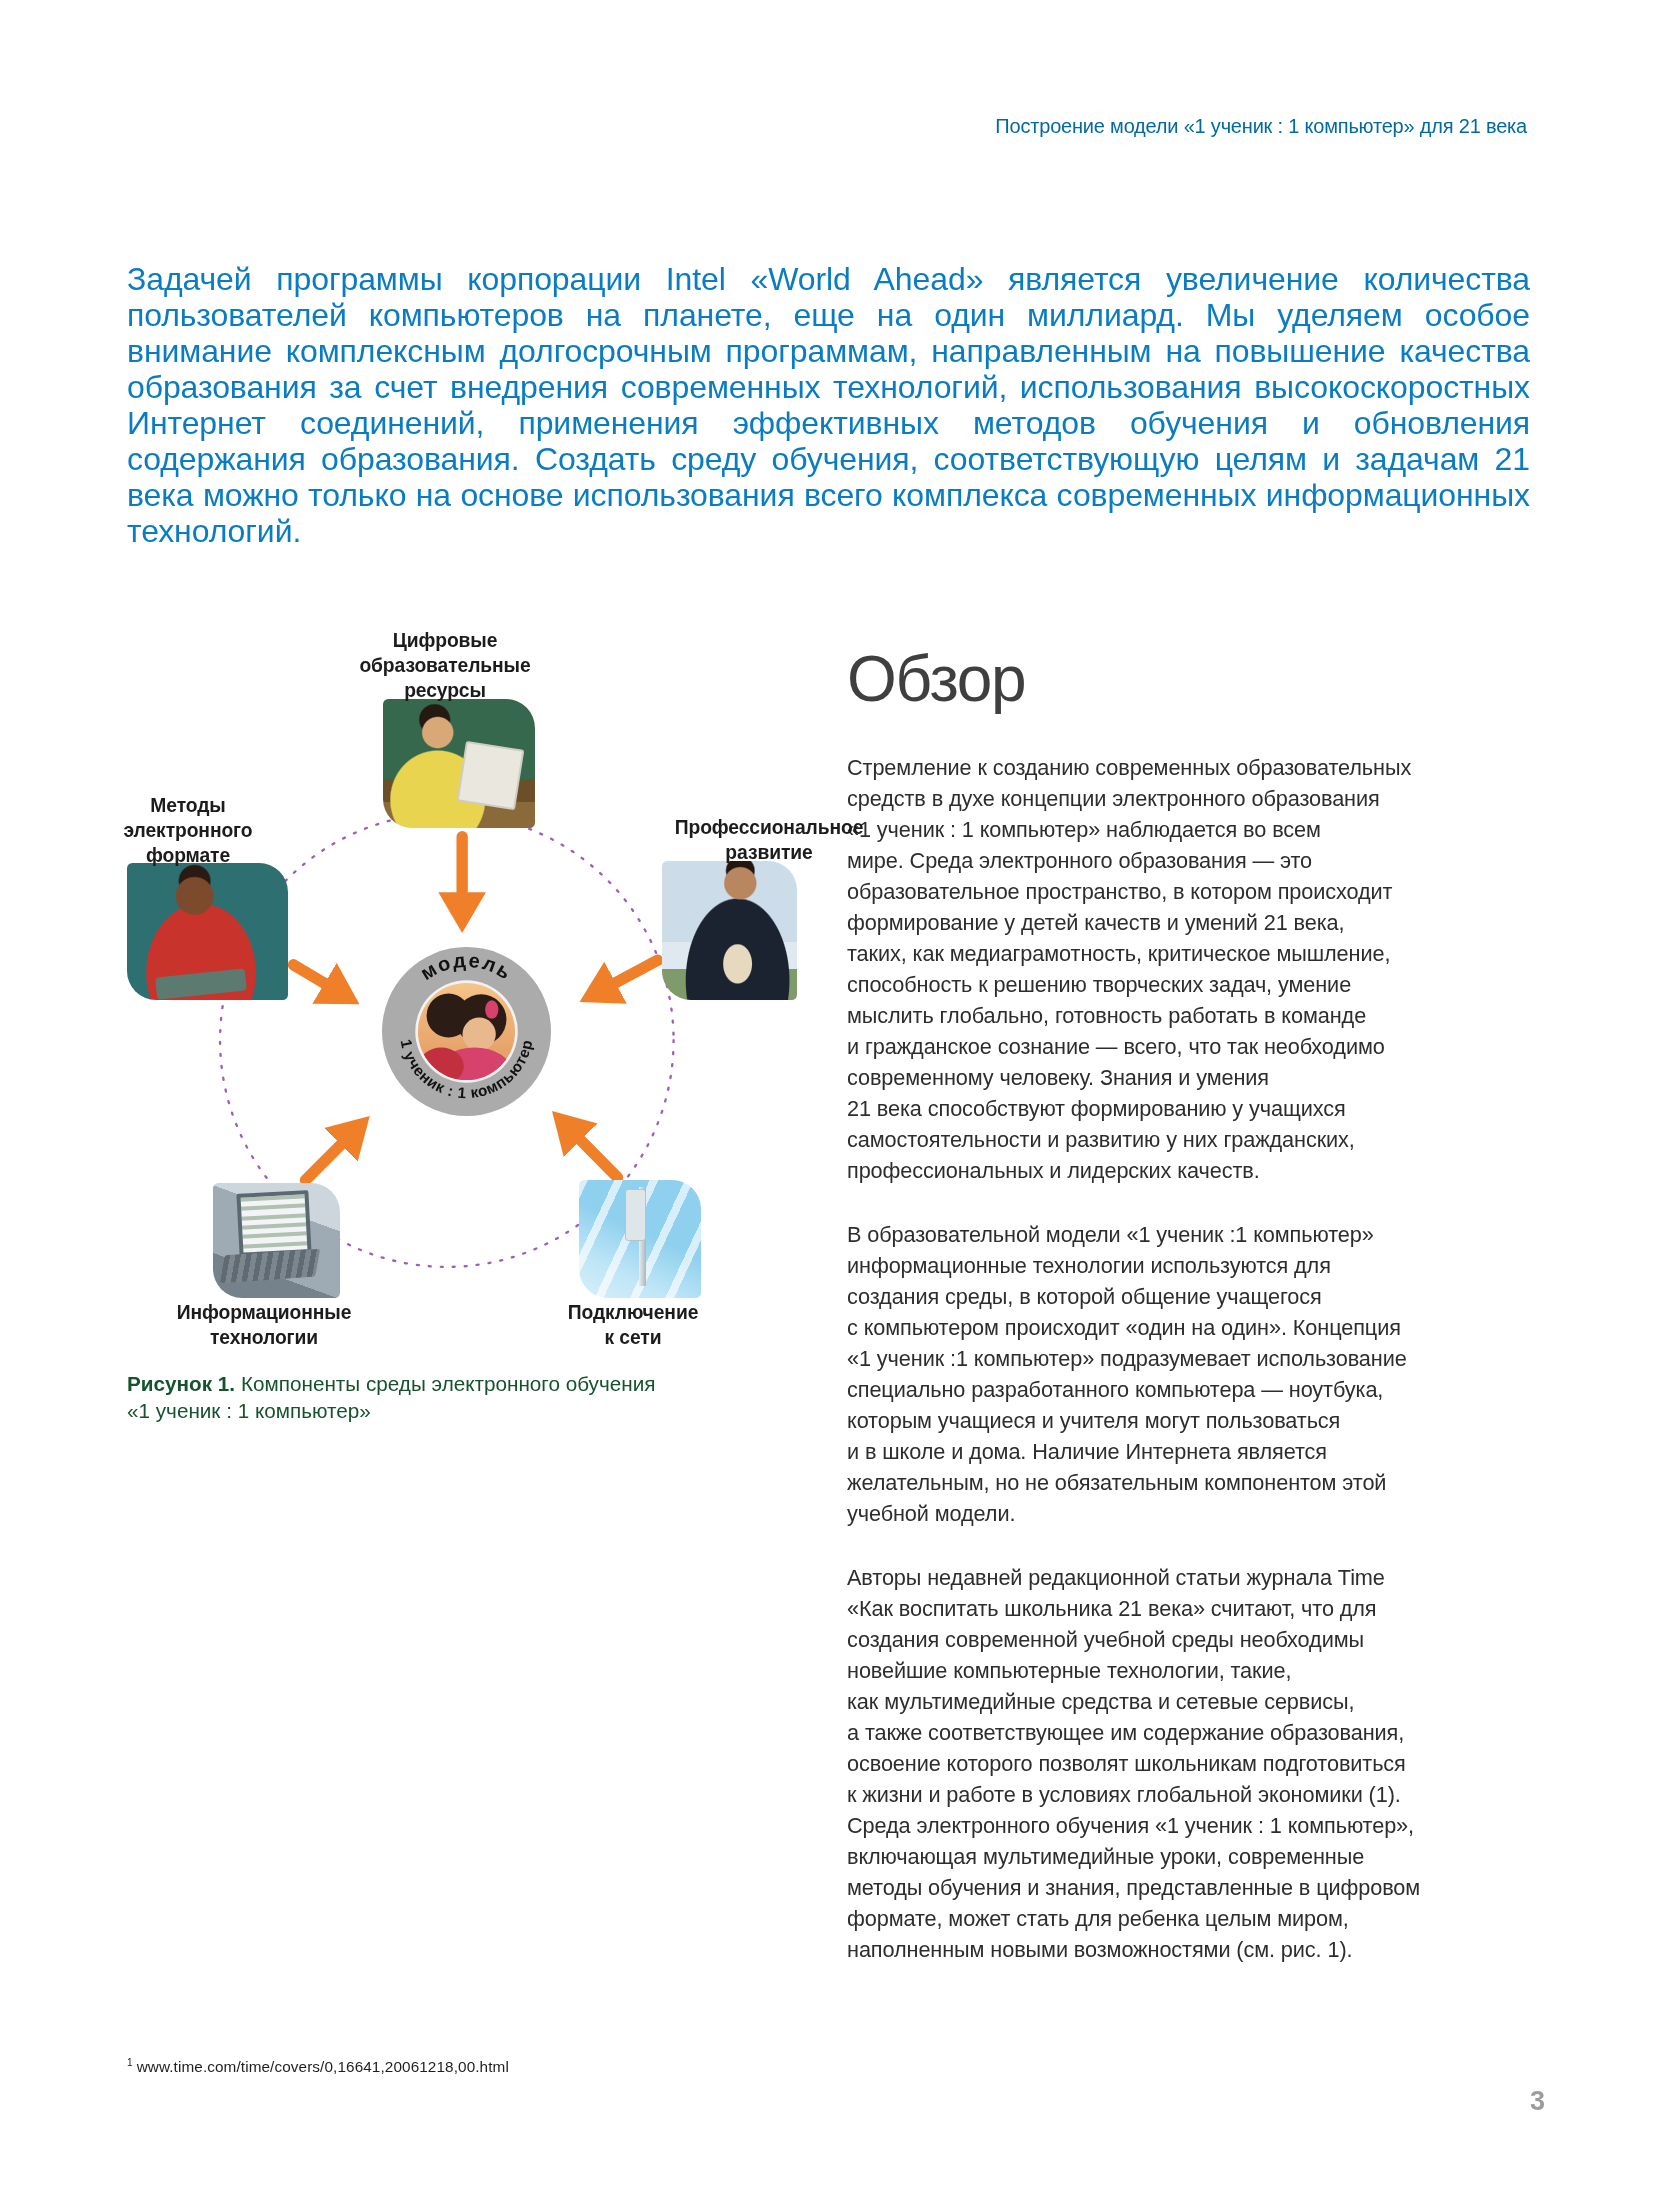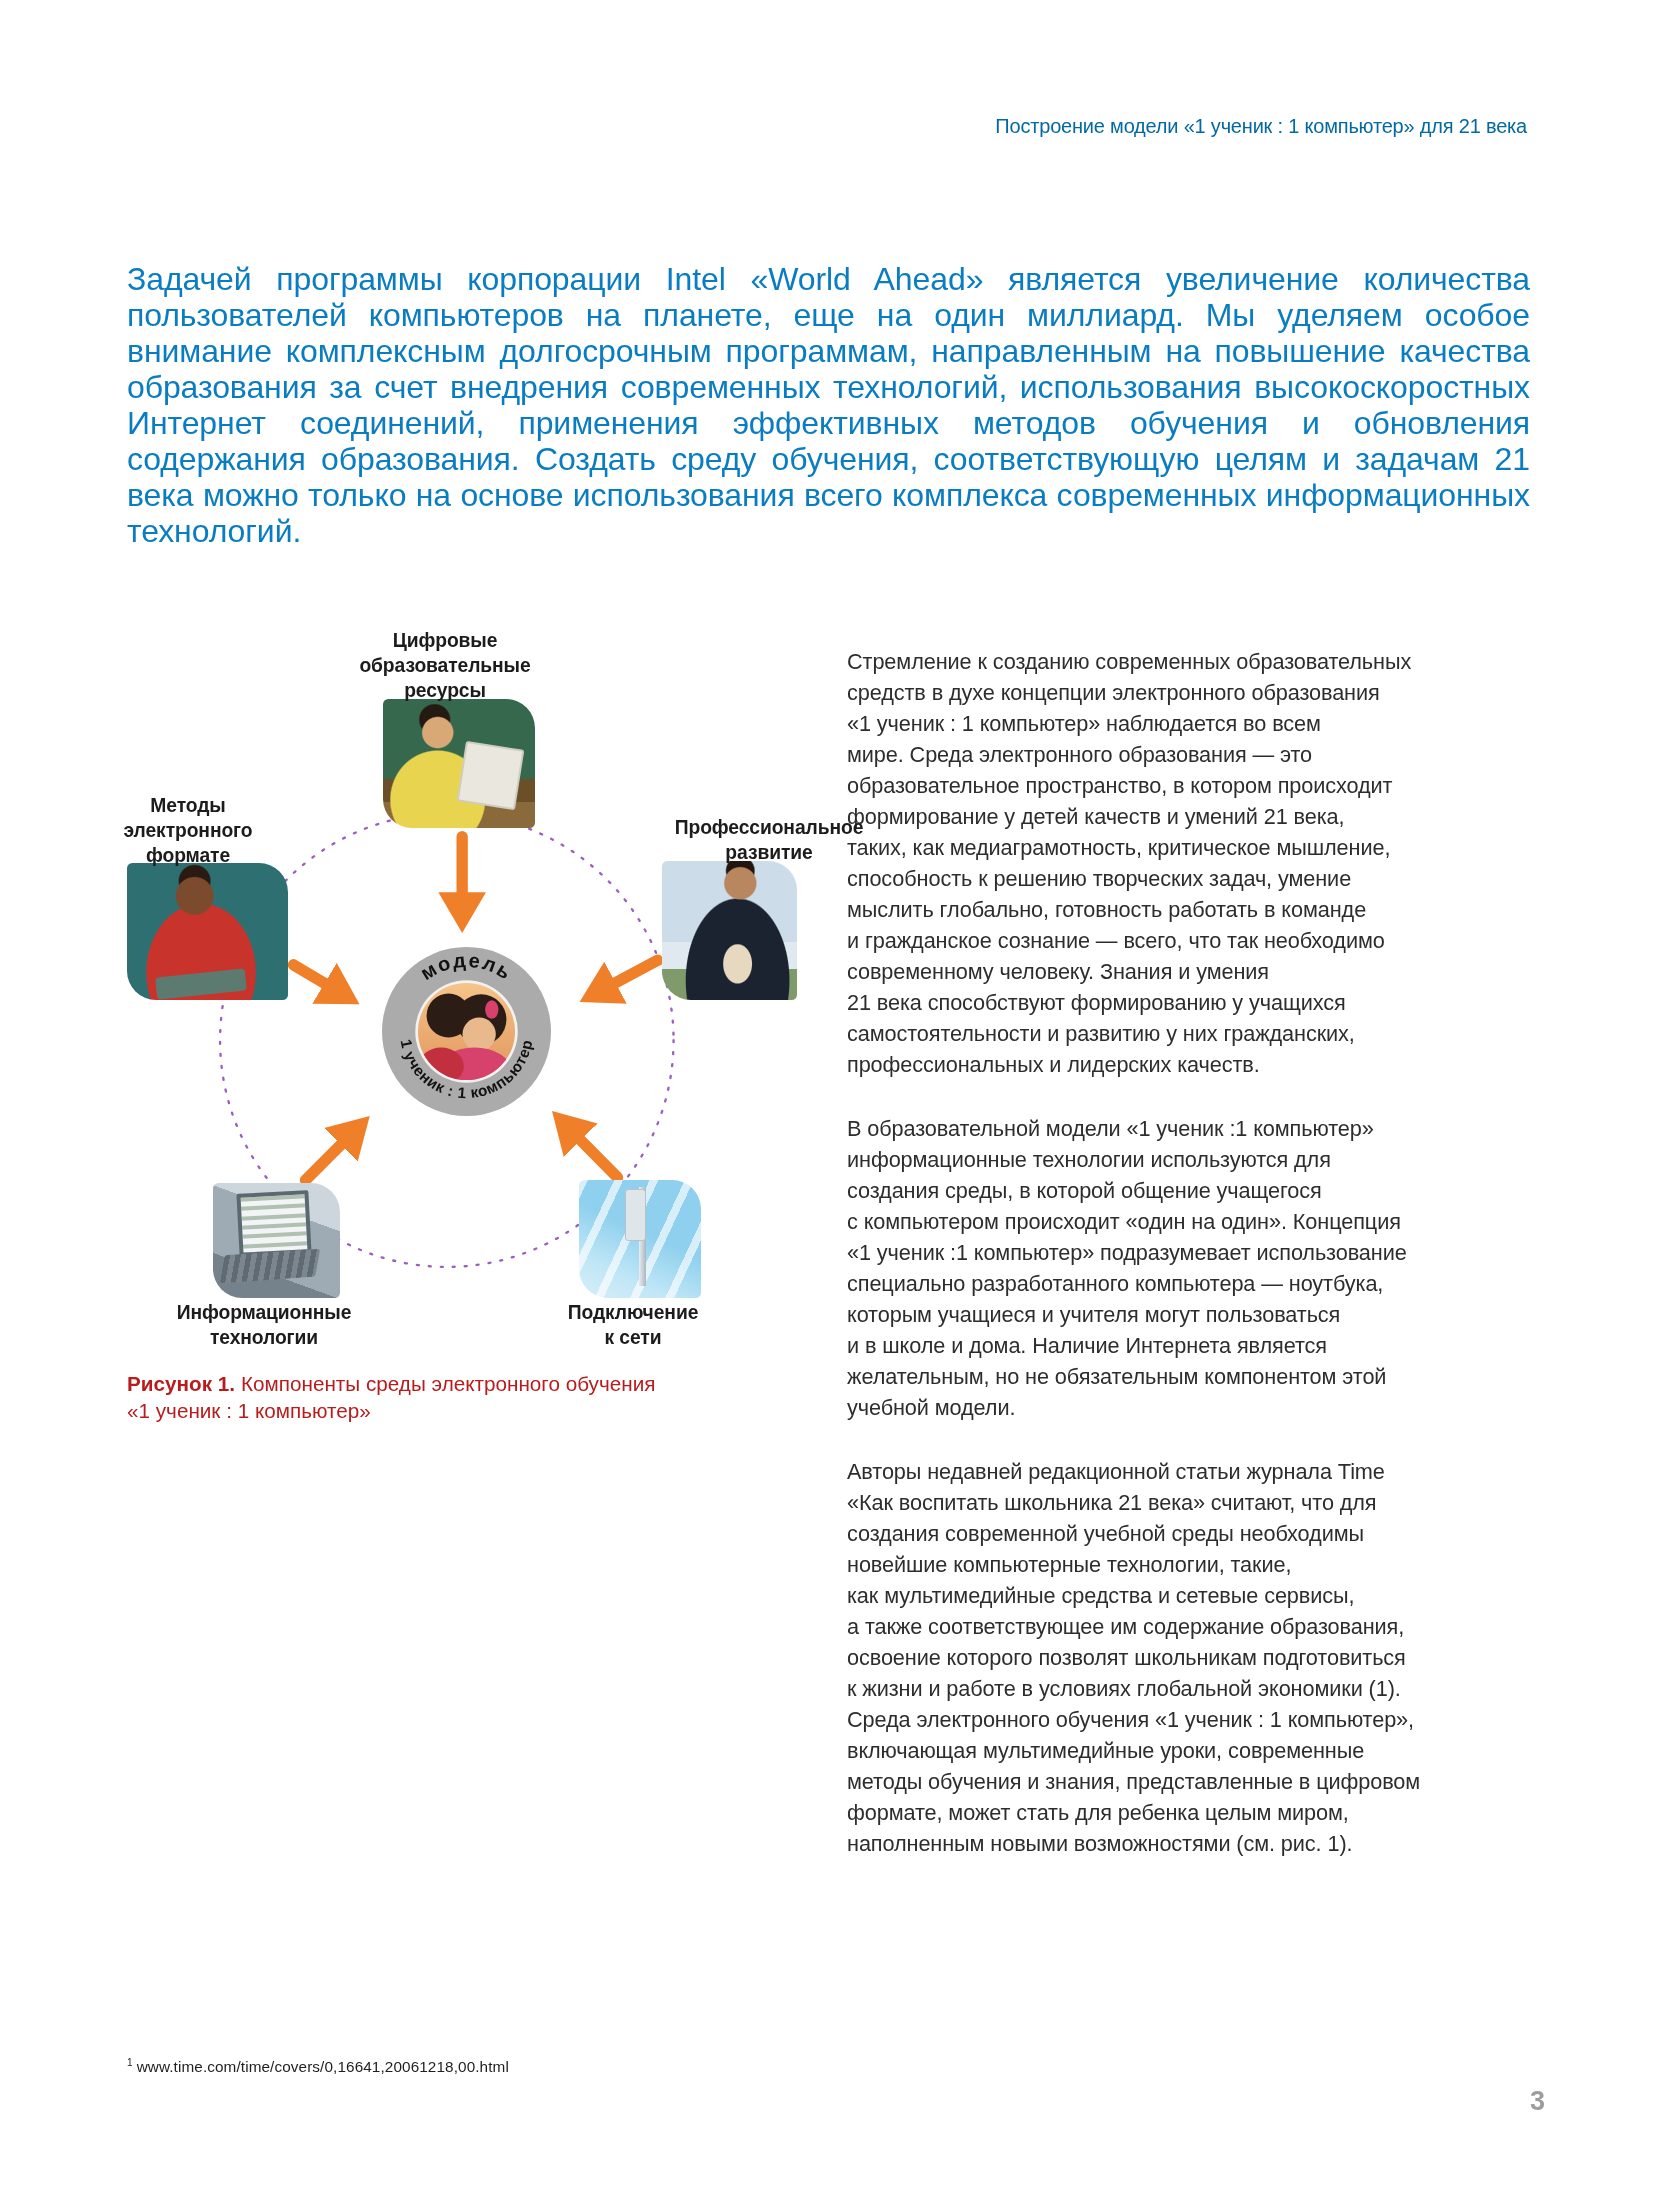--- a/index.html
+++ b/index.html
@@ -91,21 +91,21 @@
     content:"";position:absolute;left:49%;top:6%;width:6%;height:84%;
     background:linear-gradient(90deg,#e8edf0,#aab6bd);
   }
   .photo-net::after{
     content:"";position:absolute;left:38%;top:8%;width:15%;height:42%;
     background:#dfe6ea;border:1.3px solid #b8c2c8;border-radius:3.3px;
   }
   .center-badge{position:absolute;left:280px;top:345px;width:173px;height:173px;z-index:4;}
   .caption{
     position:absolute;left:27px;top:770px;width:767px;z-index:3;
-    font-size:20.7px;line-height:27px;color:#b91c1c;white-space:pre-line;
+    font-size:20.7px;line-height:27px;color:#14532d;white-space:pre-line;
   }
   .caption .cap-bold{font-weight:bold;margin-right:6px;}
   
   .overview{position:absolute;left:847px;top:646px;width:697px;}
   .overview h1{
     margin:0 0 39px 0;font-size:64px;font-weight:400;color:#3f3f3f;
     letter-spacing:-1.3px;line-height:1.05;
   }
   .overview p{
     margin:0 0 33px 0;font-size:21.7px;line-height:31px;color:#2d2d2d;
@@ -200,20 +200,21 @@
       <text font-family="Liberation Sans, sans-serif" font-size="23" font-weight="bold" fill="#111" letter-spacing="1">
         <textPath href="#arcBottom" startOffset="50%" text-anchor="middle">1 ученик : 1 компьютер</textPath>
       </text>
     </svg>
 
     <div class="caption"><span class="cap-bold">Рисунок 1.</span><span>Компоненты среды электронного обучения
 «1 ученик : 1 компьютер»</span></div>
   </div>
 
   <div class="overview">
+    <h1>Обзор</h1>
     <p>Стремление к созданию современных образовательных
 средств в духе концепции электронного образования
 «1 ученик : 1 компьютер» наблюдается во всем
 мире. Среда электронного образования — это
 образовательное пространство, в котором происходит
 формирование у детей качеств и умений 21 века,
 таких, как медиаграмотность, критическое мышление,
 способность к решению творческих задач, умение
 мыслить глобально, готовность работать в команде
 и гражданское сознание — всего, что так необходимо

